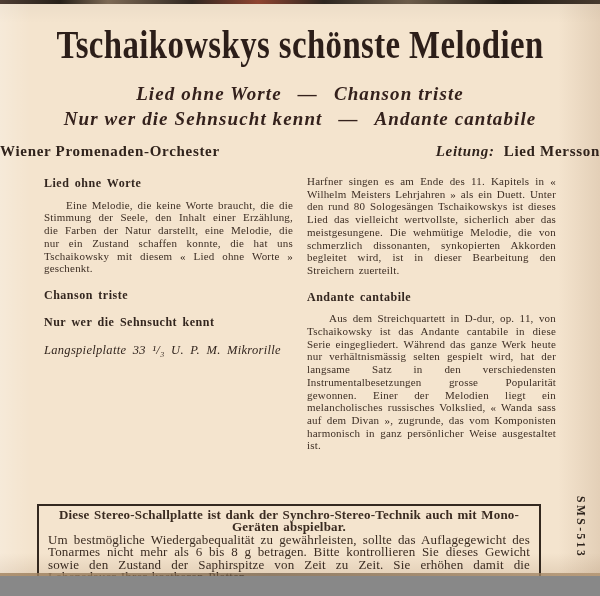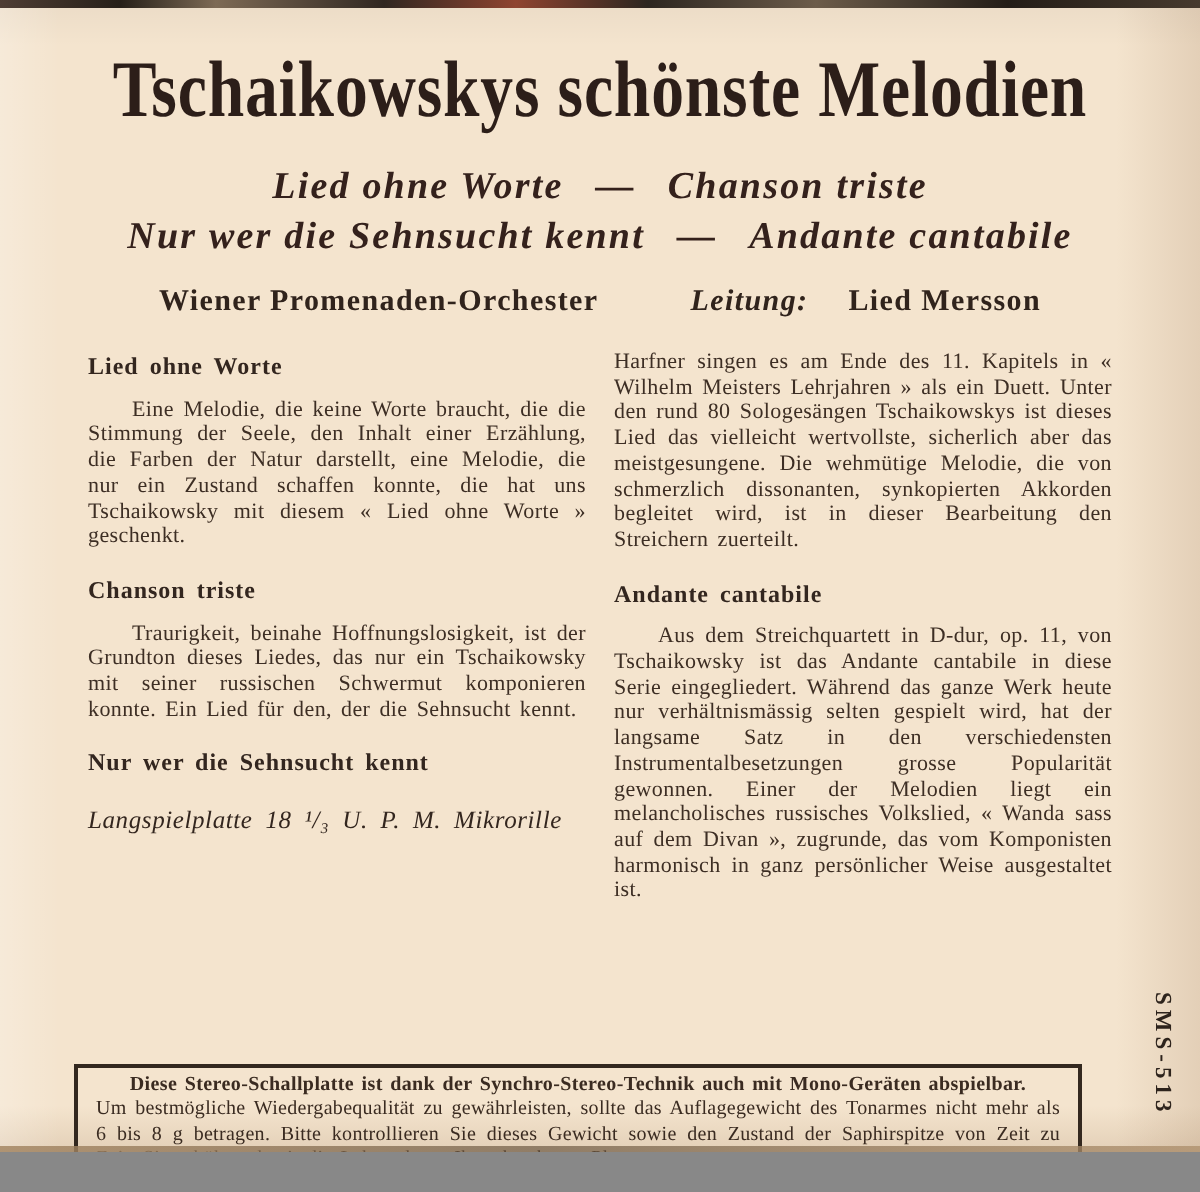--- a/index.html
+++ b/index.html
@@ -38,27 +38,27 @@
   }
   .subtitles { margin-top: 13px; }
   .subtitle-line {
     display: flex; justify-content: center; align-items: baseline; gap: 16px;
     font-size: 19px; line-height: 25px;
     font-weight: bold; font-style: italic;
     color: #34211c; letter-spacing: 1.1px;
     white-space: nowrap;
   }
   .credits {
-    display: flex; justify-content: center; gap: 46px;
+    display: flex; justify-content: space-between; gap: 46px;
     margin-top: 12px;
     font-size: 15px; font-weight: bold;
     letter-spacing: 0.7px; color: #30231c;
     white-space: nowrap;
   }
-  .credits .cond-label { font-style: italic; margin-right: 20px; }
+  .credits .cond-label { font-style: italic; margin-right: 9px; }
   .columns {
     display: flex; gap: 14px;
     padding: 15px 44px 0 44px;
   }
   .col {
     flex: 1; min-width: 0;
     font-size: 11px; line-height: 12.7px;
     text-align: justify;
     letter-spacing: 0.2px; word-spacing: 1.6px;
     color: #3d2e24;
@@ -76,24 +76,24 @@
     font-style: italic;
     font-size: 12.5px; line-height: 14px;
     margin-top: 15px;
     text-align: left;
     letter-spacing: 0.3px; word-spacing: 3px;
     color: #33261f;
     white-space: nowrap;
   }
   .notice {
     position: absolute;
-    left: 37px; right: 59px; top: 532px;
+    left: 37px; right: 59px; top: 504px;
     border: 2px solid #33281f;
     padding: 3px 9px 6px 9px;
-    font-size: 10px; line-height: 12.4px;
+    font-size: 13px; line-height: 12.4px;
     color: #3a2b21;
     background: transparent;
   }
   .notice .bold-line {
     margin: 0; font-weight: bold; text-align: center;
     letter-spacing: 0.2px; word-spacing: 1px;
   }
   .notice .body-text {
     margin: 0; text-align: justify;
     letter-spacing: 0.15px; word-spacing: 1.4px;
@@ -134,23 +134,22 @@
     <span>Wiener Promenaden-Orchester</span>
     <span><span class="cond-label">Leitung:</span><span>Lied Mersson</span></span>
   </div>
 
   <div class="columns">
 
     <div class="col">
       <h3 class="first">Lied ohne Worte</h3>
       <p>Eine Melodie, die keine Worte braucht, die die Stimmung der Seele, den Inhalt einer Erzählung, die Farben der Natur darstellt, eine Melodie, die nur ein Zustand schaffen konnte, die hat uns Tschaikowsky mit diesem « Lied ohne Worte » geschenkt.</p>
       <h3>Chanson triste</h3>
-      <p>Traurigkeit, beinahe Hoffnungslosigkeit, ist der Grundton dieses Liedes, das nur ein Tschaikowsky mit seiner russischen Schwermut komponieren konnte. Ein Lied für den, der die Sehnsucht kennt.</p>
       <h3>Nur wer die Sehnsucht kennt</h3>
-      <div class="format-note">Langspielplatte 18 ¹/₃  U. P. M.  Mikrorille</div>
+      <div class="format-note">Langspielplatte 33 ¹/₃  U. P. M.  Mikrorille</div>
     </div>
 
     <div class="col">
       <p class="no-indent">Harfner singen es am Ende des 11. Kapitels in « Wilhelm Meisters Lehrjahren » als ein Duett. Unter den rund 80 Sologesängen Tschaikowskys ist dieses Lied das vielleicht wertvollste, sicherlich aber das meistgesungene. Die wehmütige Melodie, die von schmerzlich dissonanten, synkopierten Akkorden begleitet wird, ist in dieser Bearbeitung den Streichern zuerteilt.</p>
       <h3>Andante cantabile</h3>
       <p>Aus dem Streichquartett in D-dur, op. 11, von Tschaikowsky ist das Andante cantabile in diese Serie eingegliedert. Während das ganze Werk heute nur verhältnismässig selten gespielt wird, hat der langsame Satz in den verschiedensten Instrumentalbesetzungen grosse Popularität gewonnen. Einer der Melodien liegt ein melancholisches russisches Volkslied, « Wanda sass auf dem Divan », zugrunde, das vom Komponisten harmonisch in ganz persönlicher Weise ausgestaltet ist.</p>
     </div>
 
   </div>
 

